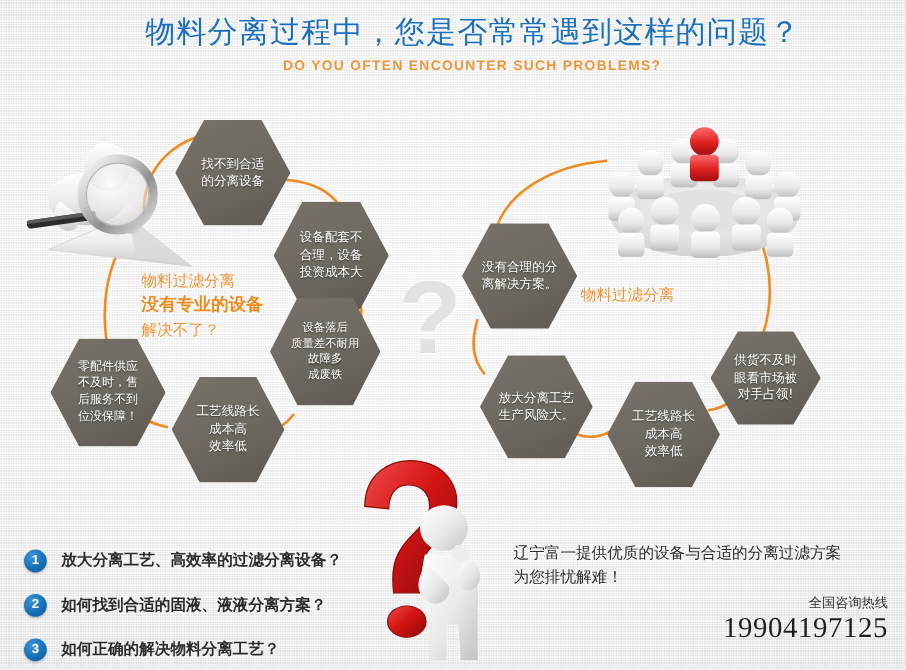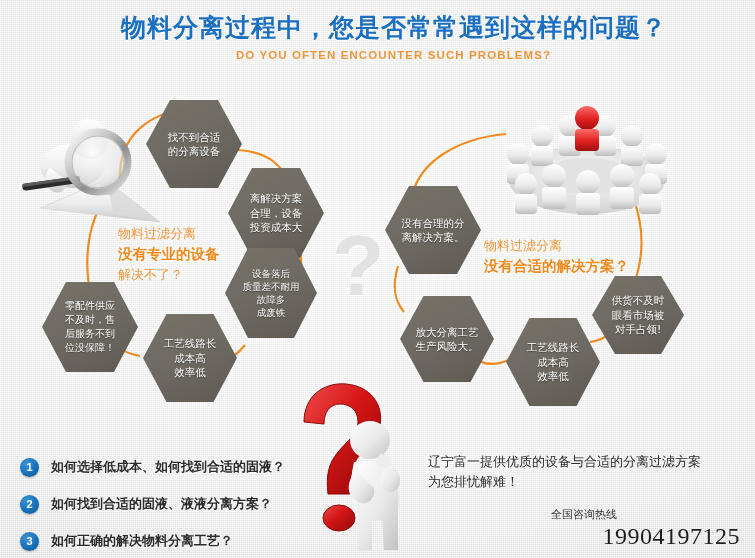--- a/index.html
+++ b/index.html
@@ -18,21 +18,21 @@
     content:"";position:absolute;inset:0;pointer-events:none;z-index:1;
     background-image:
       repeating-linear-gradient(0deg, rgba(255,255,255,.55) 0 1px, rgba(0,0,0,.035) 1px 2px),
       repeating-linear-gradient(90deg, rgba(255,255,255,.50) 0 1px, rgba(0,0,0,.030) 1px 2px);
     opacity:.65;
   }
 
   
   .hdr{position:absolute;left:0;right:0;top:14px;text-align:center;z-index:6;}
   .hdr-title{
-    font-size:25px;font-weight:bold;color:#1b6fc0;letter-spacing:1px;
+    font-size:25px;font-weight:normal;color:#1b6fc0;letter-spacing:1px;
     text-shadow:0 1px 0 rgba(255,255,255,.9);line-height:1.1;margin-left:33px;
   }
   .hdr-sub{
     margin-top:7px;font-size:11.5px;font-weight:bold;color:#f0963a;
     letter-spacing:1.1px;
     margin-left:32px;
   }
 
   
   .ghost-q{
@@ -104,21 +104,21 @@
   }
 
   
   .contact{position:absolute;left:428px;top:452px;width:312px;z-index:8;}
   .contact-line{
     font-size:13px;color:#2b2b2b;line-height:1.5;
     font-family:"DejaVu Sans","Liberation Sans",sans-serif;
     text-shadow:0 1px 0 rgba(255,255,255,.8);
   }
   .contact-label{
-    margin-top:16px;text-align:center;font-size:11px;color:#333;
+    margin-top:4px;text-align:right;font-size:11px;color:#333;
     font-family:Liberation Mono, monospace;
   }
   .contact-phone{
     text-align:right;font-size:24px;color:#1e1e1e;letter-spacing:.5px;
     font-family:Liberation Serif, serif;
     margin-top:1px;
   }
 </style>
 </head>
 <body>
@@ -238,21 +238,21 @@
       <circle cx="158" cy="96" r="11"></circle>
         <rect x="147" y="106" width="22" height="20" rx="4"></rect>
     </g>
   </svg>
 
   <div class="hex" id="hex-l1">
     <span style="white-space:pre-line">找不到合适
 的分离设备</span>
   </div>
   <div class="hex" id="hex-l2">
-    <span style="white-space:pre-line">离解决方案
+    <span style="white-space:pre-line">设备配套不
 合理，设备
 投资成本大</span>
   </div>
   <div class="hex" id="hex-l3">
     <span style="white-space:pre-line;font-size:9.5px;">设备落后
 质量差不耐用
 故障多
 成废铁</span>
   </div>
   <div class="hex" id="hex-l4">
@@ -287,21 +287,20 @@
   </div>
 
   <div class="cap" id="cap-left">
     <span class="l">物料过滤分离</span>
     <span class="b">没有专业的设备</span>
     <span class="l">解决不了？</span>
   </div>
 
   <div class="cap" id="cap-right">
     <span class="l">物料过滤分离</span>
-    <span class="b">没有合适的解决方案？</span>
   </div>
 
   <svg class="art" id="art-think" viewBox="0 0 136 180">
     <defs>
       <linearGradient id="redq" x1="0" y1="0" x2="1" y2="1">
         <stop offset="0%" stop-color="#f04b4b"></stop>
           <stop offset="45%" stop-color="#d41414"></stop>
         <stop offset="100%" stop-color="#8d0a0a"></stop>
       </linearGradient>
       <linearGradient id="wm" x1="0" y1="0" x2="1" y2="1">
@@ -319,21 +318,21 @@
     <path d="M66 84 C62 100 64 122 68 140 L70 172 L84 172 L84 142 L94 142 L96 172 L110 172
              L110 130 C112 110 108 92 100 84 Z" fill="url(#wm)"></path>
     <path d="M68 92 C58 104 58 118 70 124 C80 128 88 120 86 110 Z" fill="url(#wm)"></path>
     <path d="M100 86 C112 92 116 104 108 112 C100 118 90 110 92 100 Z" fill="url(#wm)"></path>
     <path d="M92 76 C100 76 104 82 102 88 C98 92 90 90 88 84 Z" fill="#ededed"></path>
   </svg>
 
   <div class="qlist">
     <div class="qrow">
       <div class="qnum">1</div>
-      <div class="qtxt">如何选择低成本、如何找到合适的固液？</div>
+      <div class="qtxt">放大分离工艺、高效率的过滤分离设备？</div>
     </div>
     <div class="qrow">
       <div class="qnum">2</div>
       <div class="qtxt">如何找到合适的固液、液液分离方案？</div>
     </div>
     <div class="qrow">
       <div class="qnum">3</div>
       <div class="qtxt">如何正确的解决物料分离工艺？</div>
     </div>
   </div>

